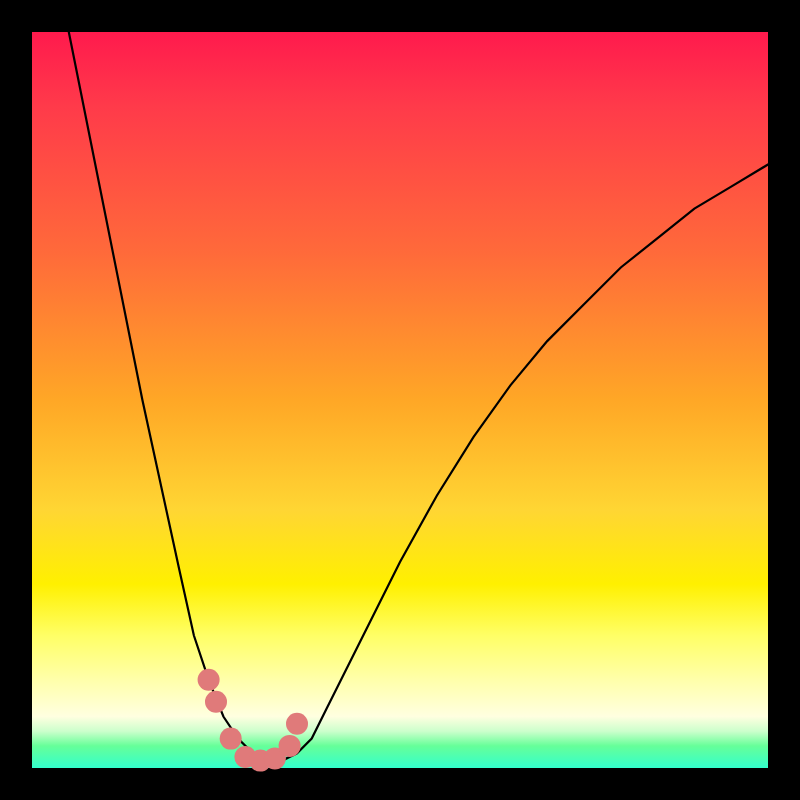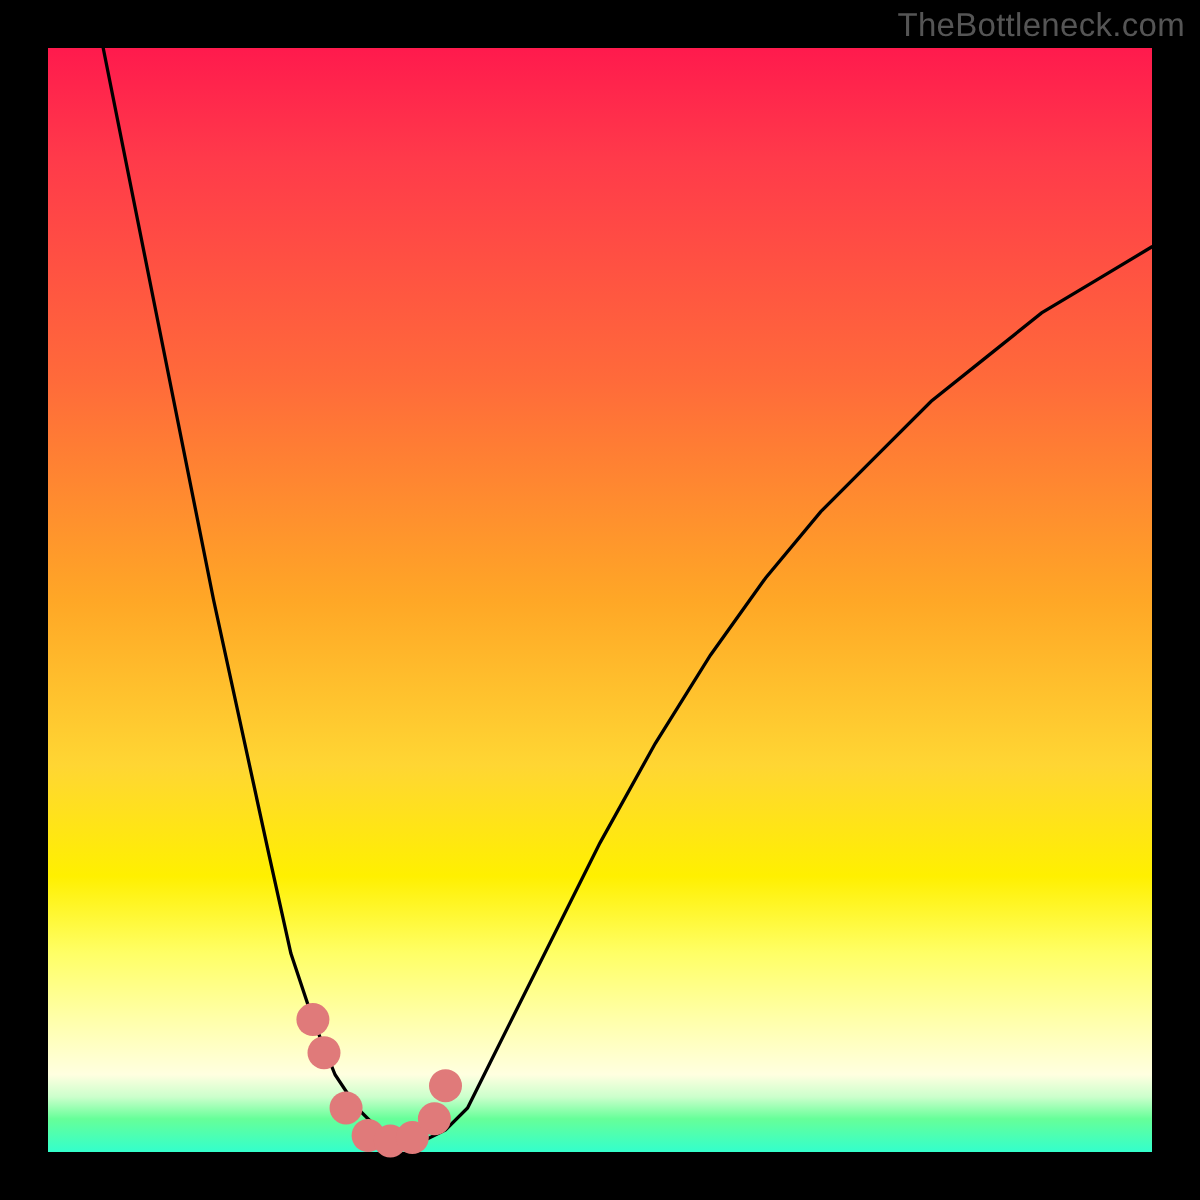--- a/index.html
+++ b/index.html
@@ -56,21 +56,20 @@
     top: 0;
     width: 736px;
     height: 736px;
     overflow: visible;
   }
 </style>
 </head>
 <body>
 
 <div class="frame">
-  <div class="watermark">TheBottleneck.com</div>
   <div class="plot">
     <svg class="curve" viewBox="0 0 736 736">
       <path id="curve-path" fill="none" stroke="#000" stroke-width="2.2" stroke-linecap="round" d="M36.8 0.0 L73.6 184.0 L110.4 368.0 L147.2 537.3 L161.9 603.5 L176.6 647.7 L191.4 684.5 L206.1 706.6 L220.8 721.3 L235.5 728.6 L250.2 728.6 L265.0 721.3 L279.7 706.6 L294.4 677.1 L331.2 603.5 L368.0 529.9 L404.8 463.7 L441.6 404.8 L478.4 353.3 L515.2 309.1 L552.0 272.3 L588.8 235.5 L625.6 206.1 L662.4 176.6 L699.2 154.6 L736.0 132.5 "></path>
       <g id="marker-group">
           <circle cx="176.6" cy="647.7" r="11" fill="#e07a7a"></circle>
           <circle cx="184.0" cy="669.8" r="11" fill="#e07a7a"></circle>
           <circle cx="198.7" cy="706.6" r="11" fill="#e07a7a"></circle>
           <circle cx="213.4" cy="725.0" r="11" fill="#e07a7a"></circle>
           <circle cx="228.2" cy="728.6" r="11" fill="#e07a7a"></circle>
           <circle cx="242.9" cy="726.4" r="11" fill="#e07a7a"></circle>

